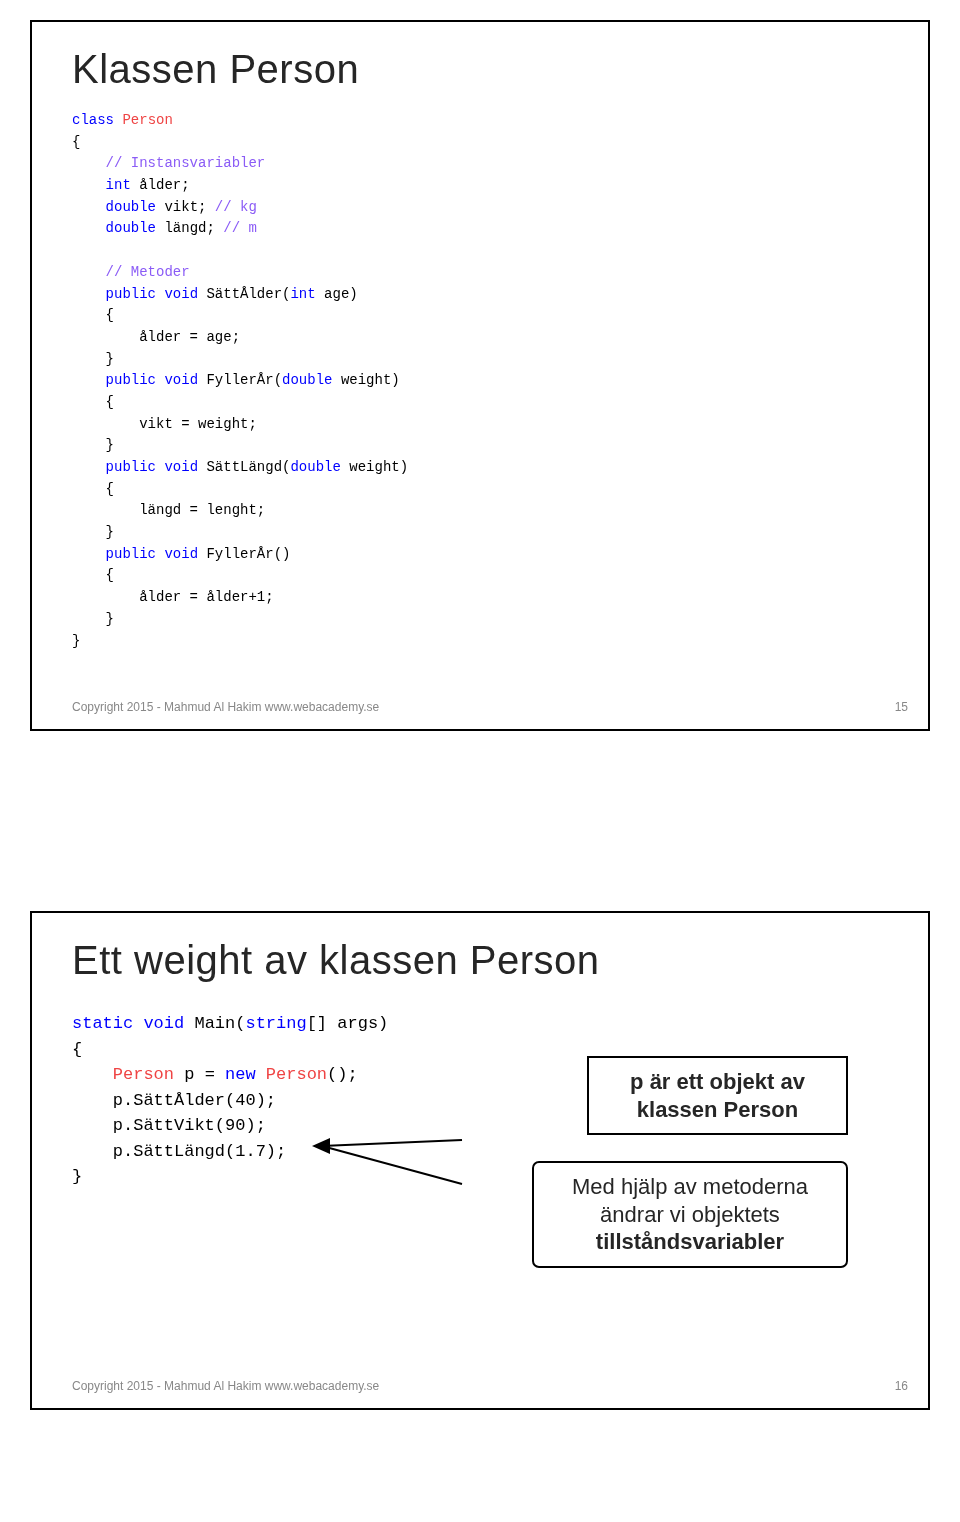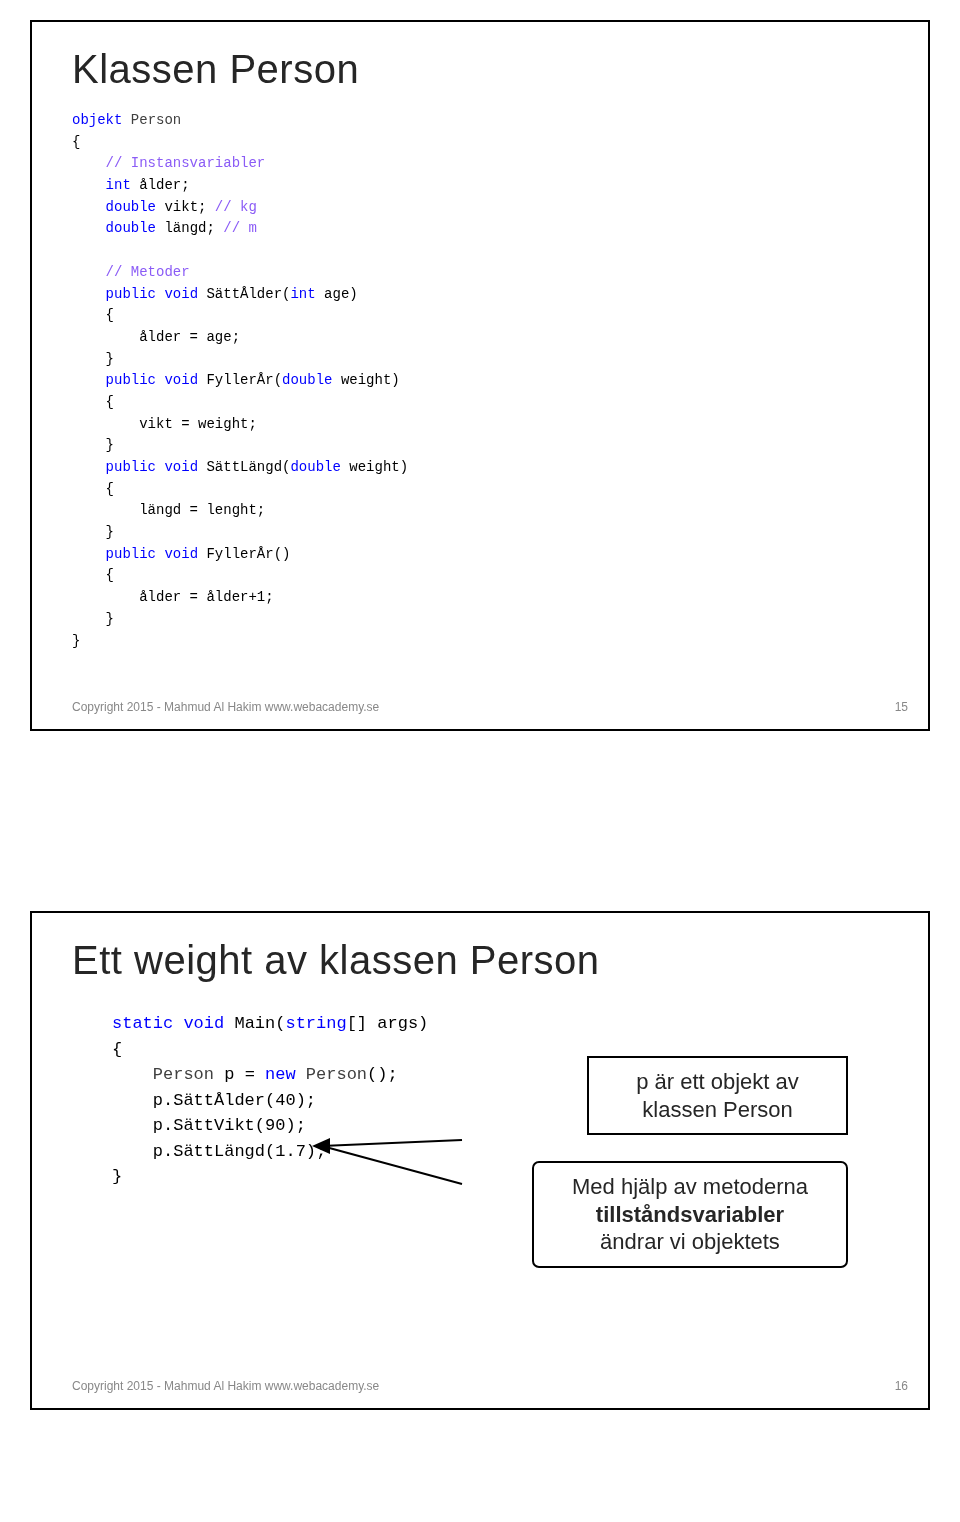--- a/index.html
+++ b/index.html
@@ -26,46 +26,46 @@
     color: #262626;
   }
   .code {
     font-family: Consolas, "Courier New", monospace;
     font-size: 14px;
     line-height: 1.55;
     white-space: pre;
     color: #000;
   }
   .kw   { color: #0000ff; }
-  .type { color: #404040; }
+  .type { color: #ef4444; }
   .cmt  { color: #8b5cf6; }
   .footer {
     display: flex;
     justify-content: space-between;
     align-items: baseline;
     font-family: "Gill Sans", "Gill Sans MT", "Trebuchet MS", sans-serif;
     font-size: 12px;
     color: #888;
     margin-top: 48px;
   }
 
   
   .s2-body { position: relative; height: 330px; }
-  .s2-code { position: absolute; left: 0; top: 10px; margin-left: 40px; }
+  .s2-code { position: absolute; left: 0; top: 10px; }
   .callout {
     position: absolute;
     border: 2px solid #000;
     padding: 10px 16px;
     font-size: 22px;
     color: #262626;
     background: #fff;
     text-align: center;
     line-height: 1.25;
   }
-  .callout.c1 { right: 60px; top: 55px; width: 225px; }
+  .callout.c1 { right: 60px; top: 55px; width: 225px; font-weight: bold; }
   .callout.c2 { right: 60px; top: 160px; width: 280px; border-radius: 7px; }
   .arrow {
     position: absolute;
     left: 240px;
     top: 135px;
     width: 160px;
     height: 60px;
   }
   .page-num {
     position: absolute;
@@ -77,21 +77,21 @@
   .page-wrap { position: relative; }
 </style>
 </head>
 <body>
 
 <div class="page-wrap">
 
 <div class="slide">
   <h1 class="slide-title">Klassen Person</h1>
 
-  <div class="code"><span class="kw">objekt</span><span> </span><span class="type">Person</span>
+  <div class="code"><span class="kw">class</span><span> </span><span class="type">Person</span>
 <span>{</span>
 <span>    </span><span class="cmt">// Instansvariabler</span>
 <span>    </span><span class="kw">int</span><span> ålder;</span>
 <span>    </span><span class="kw">double</span><span> vikt; </span><span class="cmt">// kg</span>
 <span>    </span><span class="kw">double</span><span> längd; </span><span class="cmt">// m</span>
 <span></span>
 <span>    </span><span class="cmt">// Metoder</span>
 <span>    </span><span class="kw">public</span><span> </span><span class="kw">void</span><span> SättÅlder(</span><span class="kw">int</span><span> age)</span>
 <span>    {</span>
 <span>        ålder = age;</span>
@@ -129,22 +129,22 @@
 <span>    p.SättLängd(1.7);</span>
 <span>}</span></div>
 
     <div class="callout c1">
       <div>p är ett objekt av</div>
       <div>klassen Person</div>
     </div>
 
     <div class="callout c2">
       <div>Med hjälp av metoderna</div>
+      <div>ändrar vi objektets</div>
       <div><b>tillståndsvariabler</b></div>
-      <div>ändrar vi objektets</div>
     </div>
 
     <svg class="arrow" viewBox="0 0 160 60">
       <line x1="10" y1="10" x2="150" y2="48" stroke="#000" stroke-width="2"></line>
       <line x1="10" y1="10" x2="150" y2="4" stroke="#000" stroke-width="2"></line>
       <polygon points="0,10 18,2 18,18" fill="#000"></polygon>
     </svg>
 
   </div>
 

